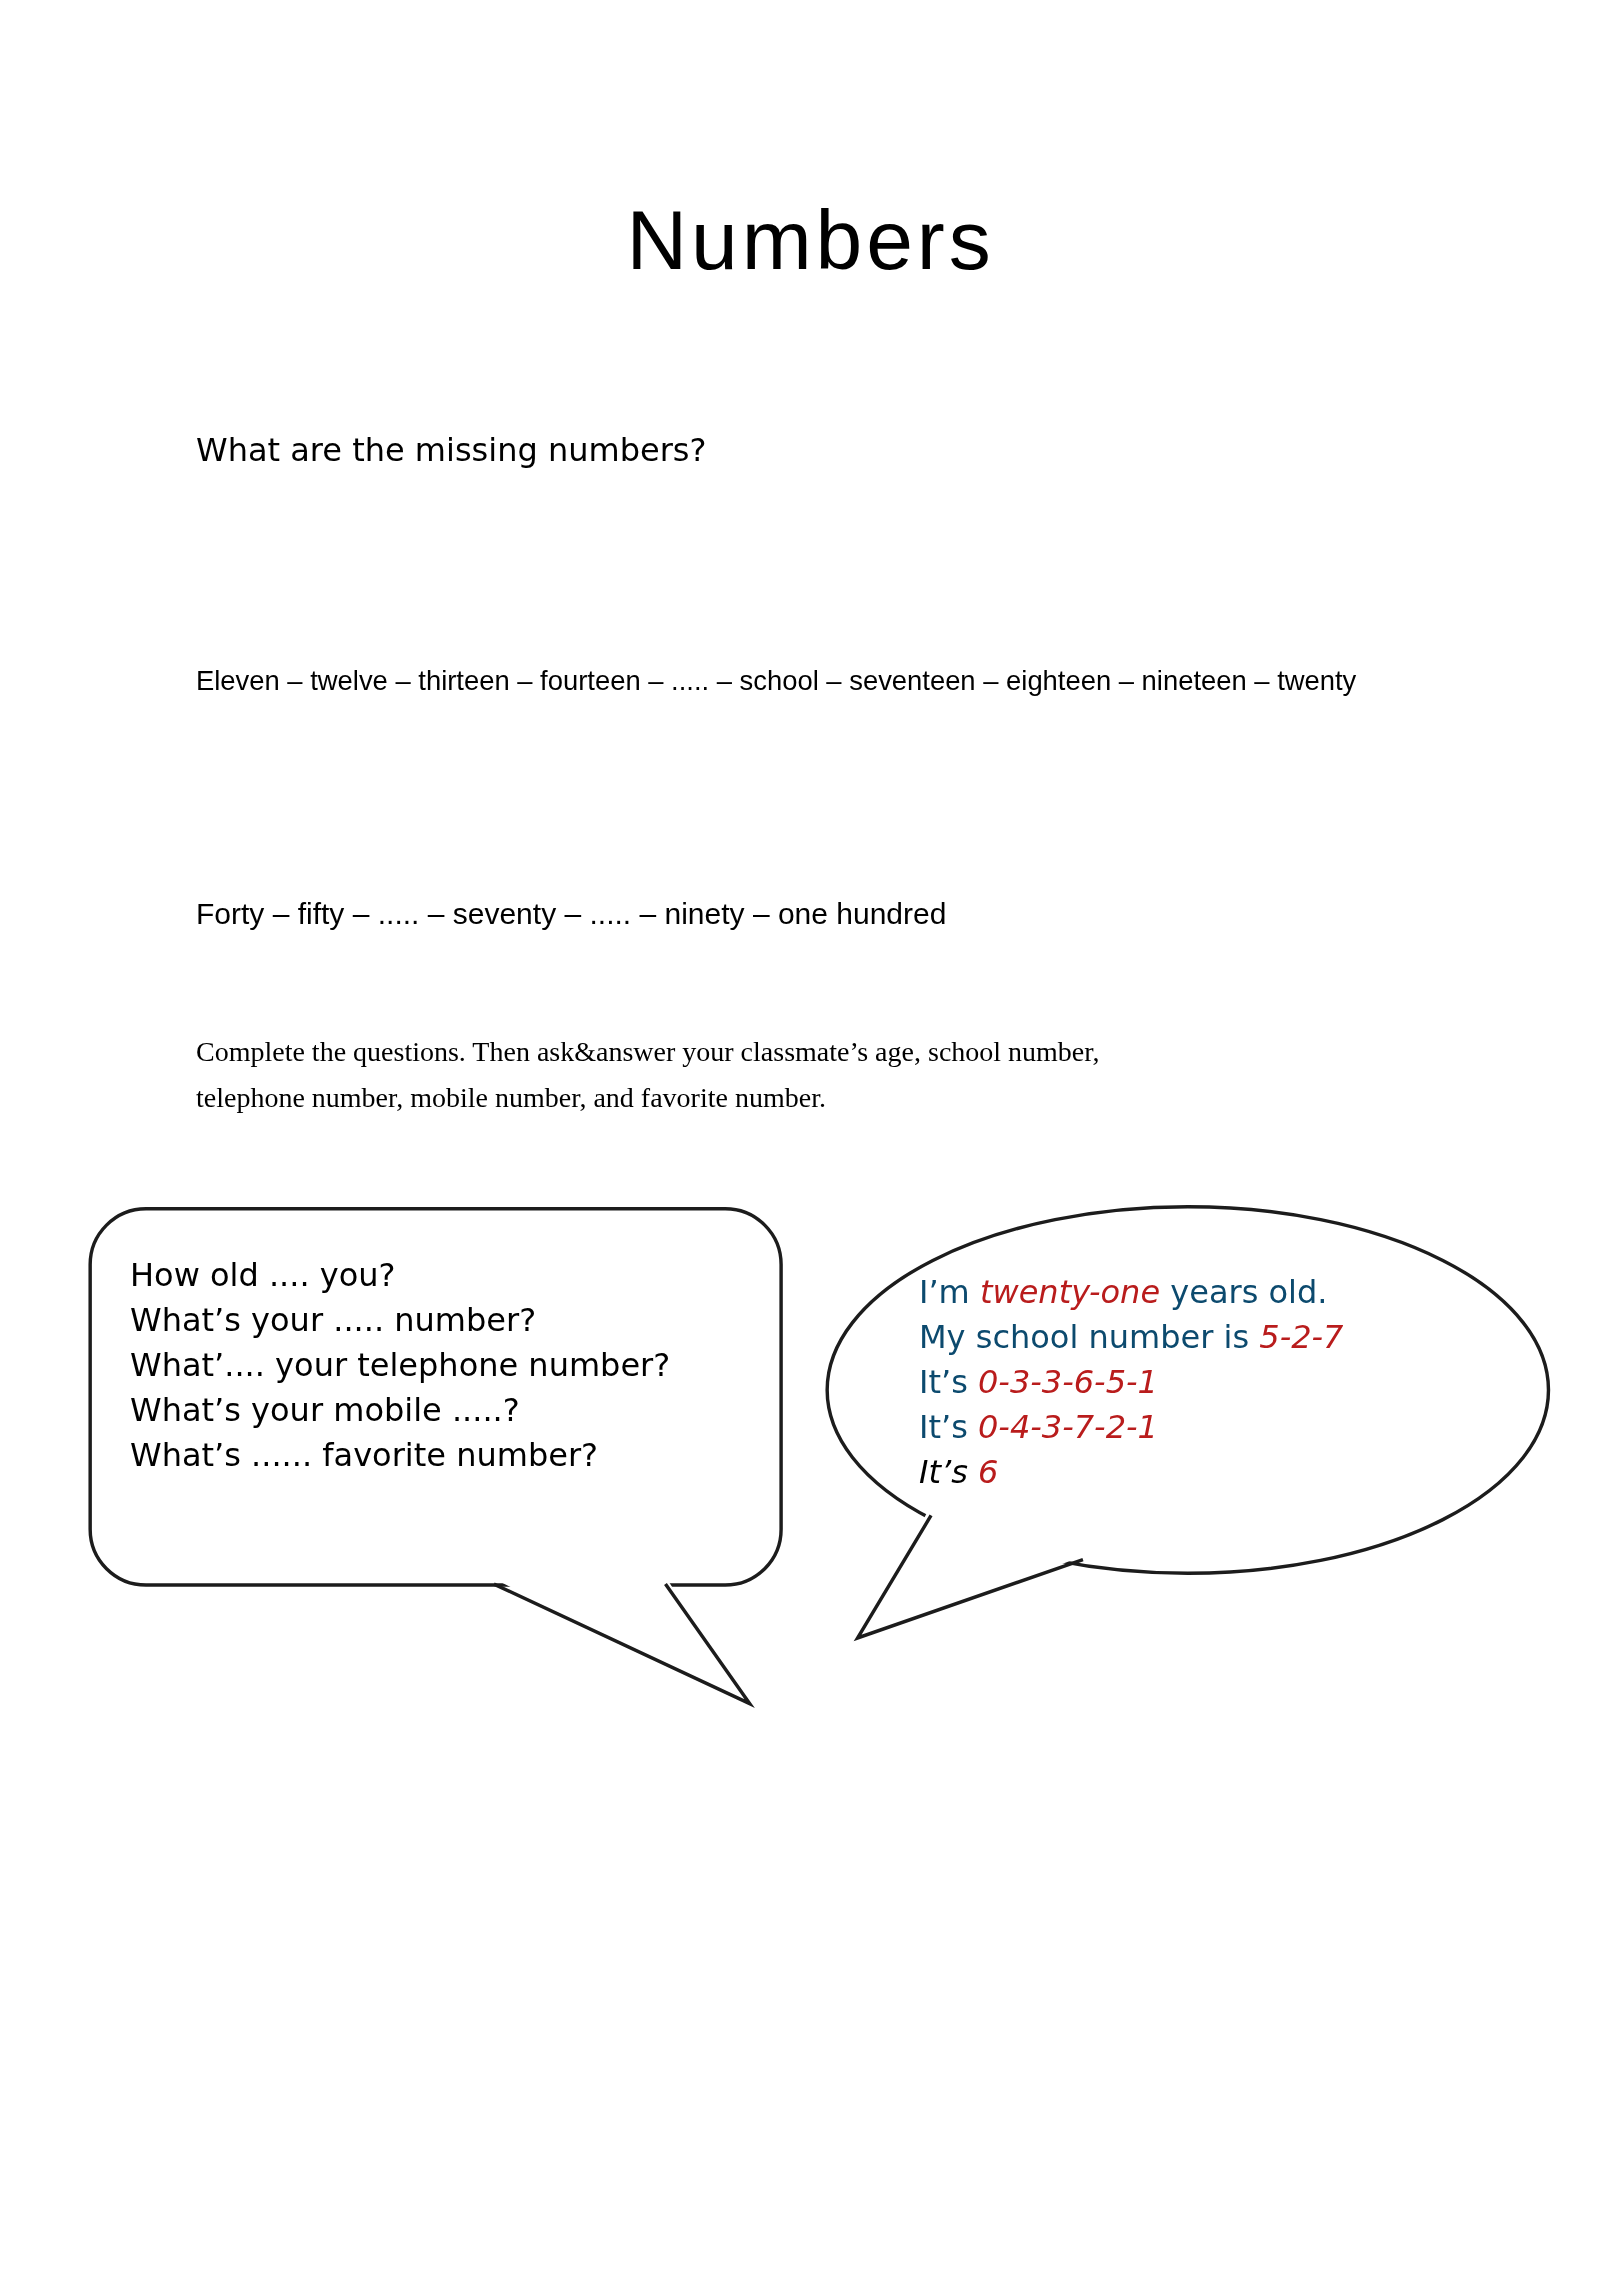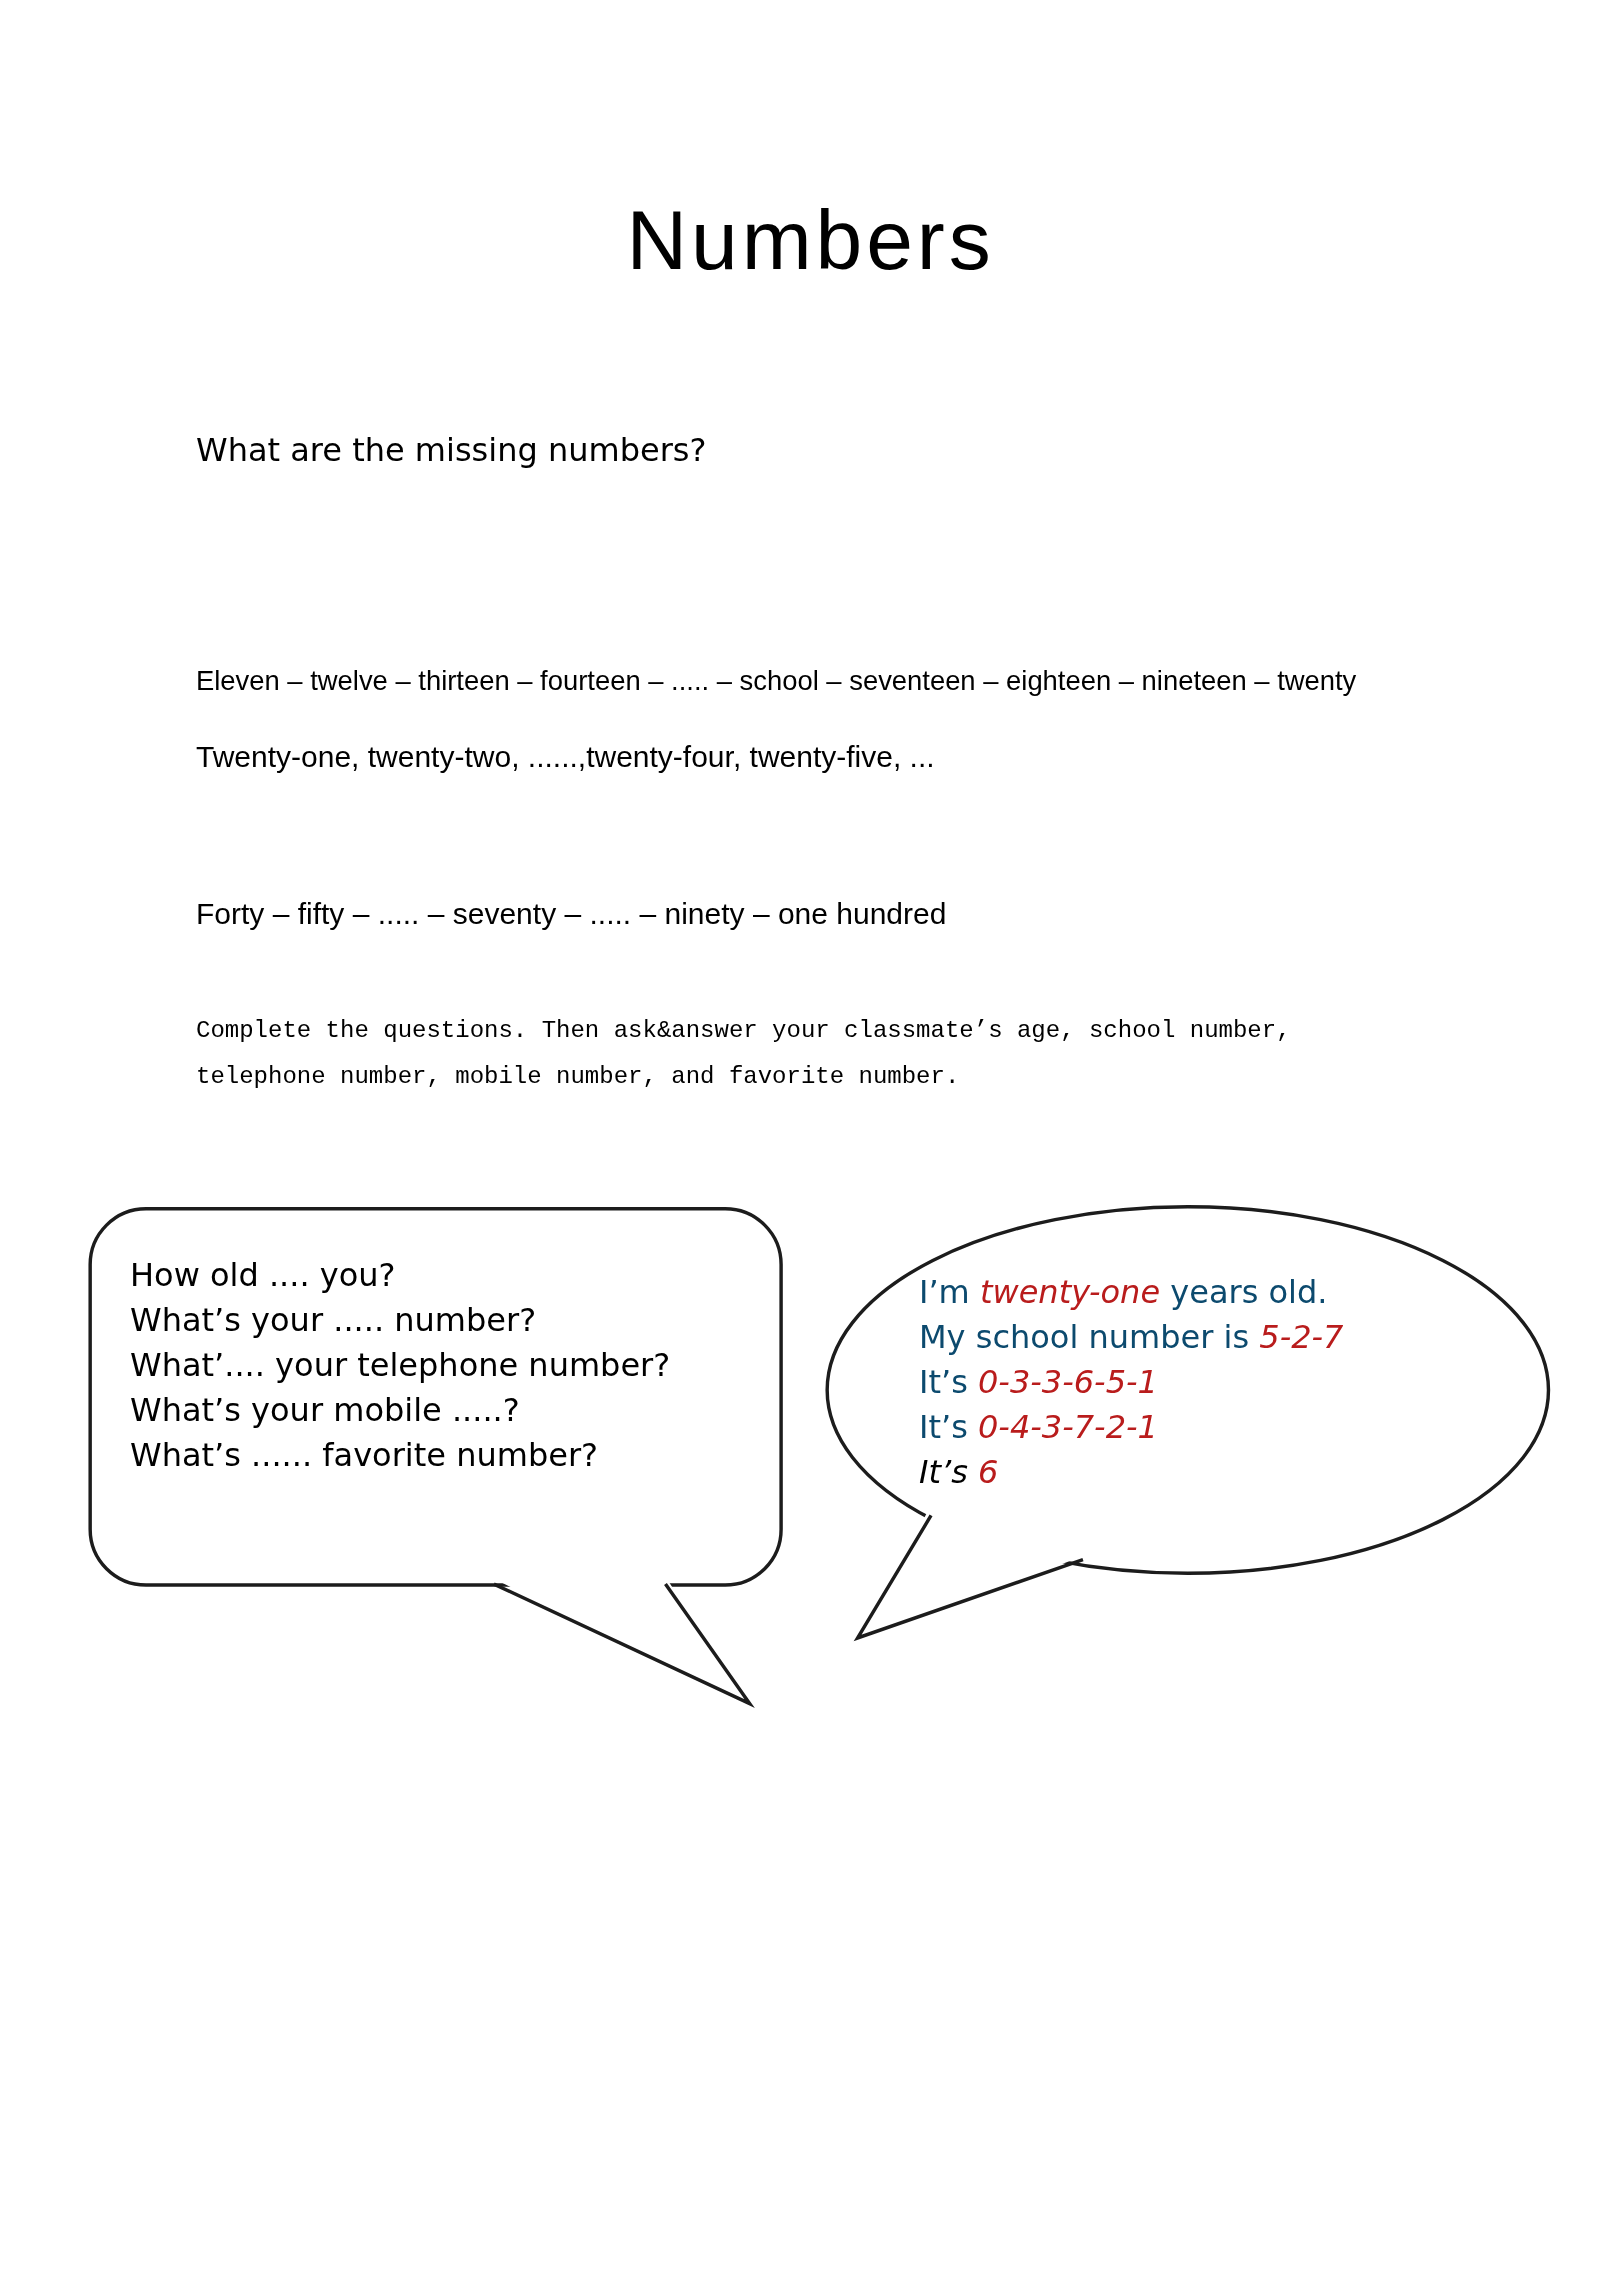--- a/index.html
+++ b/index.html
@@ -43,24 +43,24 @@
     font-family: "Liberation Sans", sans-serif;
     font-size: 30px;
   }
   .seq-0 { top: 585px; }
   .seq-1 { top: 665px; font-size: 27.4px; }
   .seq-2 { top: 740px; }
   .seq-3 { top: 818px; }
   .seq-4 { top: 897px; }
 
   .instructions {
-    left: 196px; top: 1008px;
-    font-size: 24px;
+    left: 196px; top: 1029px;
+    font-size: 28px;
     line-height: 46px;
-    font-family: Liberation Mono, monospace;
+    font-family: Liberation Serif, serif;
   }
 
   .question-bubble-text {
     left: 130px; top: 1253px;
     font-size: 32px;
     line-height: 45px;
     font-family: "DejaVu Sans", sans-serif;
   }
   .answer-bubble-text {
     left: 919px; top: 1270px;
@@ -90,21 +90,20 @@
       <ellipse cx="1212" cy="1418" rx="368" ry="187" fill="#ffffff" stroke="#1c1c1c" stroke-width="3.5"></ellipse>
       <path d="M 952 1532 L 875 1673 L 1109 1586 Z" fill="#ffffff" stroke="none"></path>
       <path d="M 950 1546 L 875 1671 L 1105 1591" fill="none" stroke="#1c1c1c" stroke-width="3.5"></path>
     </g>
   </svg>
 
   <div class="txt title">Numbers</div>
 
   <div class="txt prompt">What are the missing numbers?</div>
   <div class="txt seq seq-1">Eleven – twelve – thirteen – fourteen – ..... – school – seventeen – eighteen – nineteen – twenty</div>
-  <div class="txt seq seq-2">Twenty-one, twenty-two, ......,twenty-four, twenty-five, ...</div>
   <div class="txt seq seq-4">Forty – fifty – ..... – seventy – ..... – ninety – one hundred</div>
 
   <div class="txt instructions">
     <span class="bubble-line">Complete the questions. Then ask&amp;answer your classmate’s age, school number,</span>
     <span class="bubble-line">telephone number, mobile number, and favorite number.</span>
   </div>
 
   <div class="txt question-bubble-text">
       <span class="bubble-line">How old .... you?</span>
       <span class="bubble-line">What’s your ..... number?</span>

